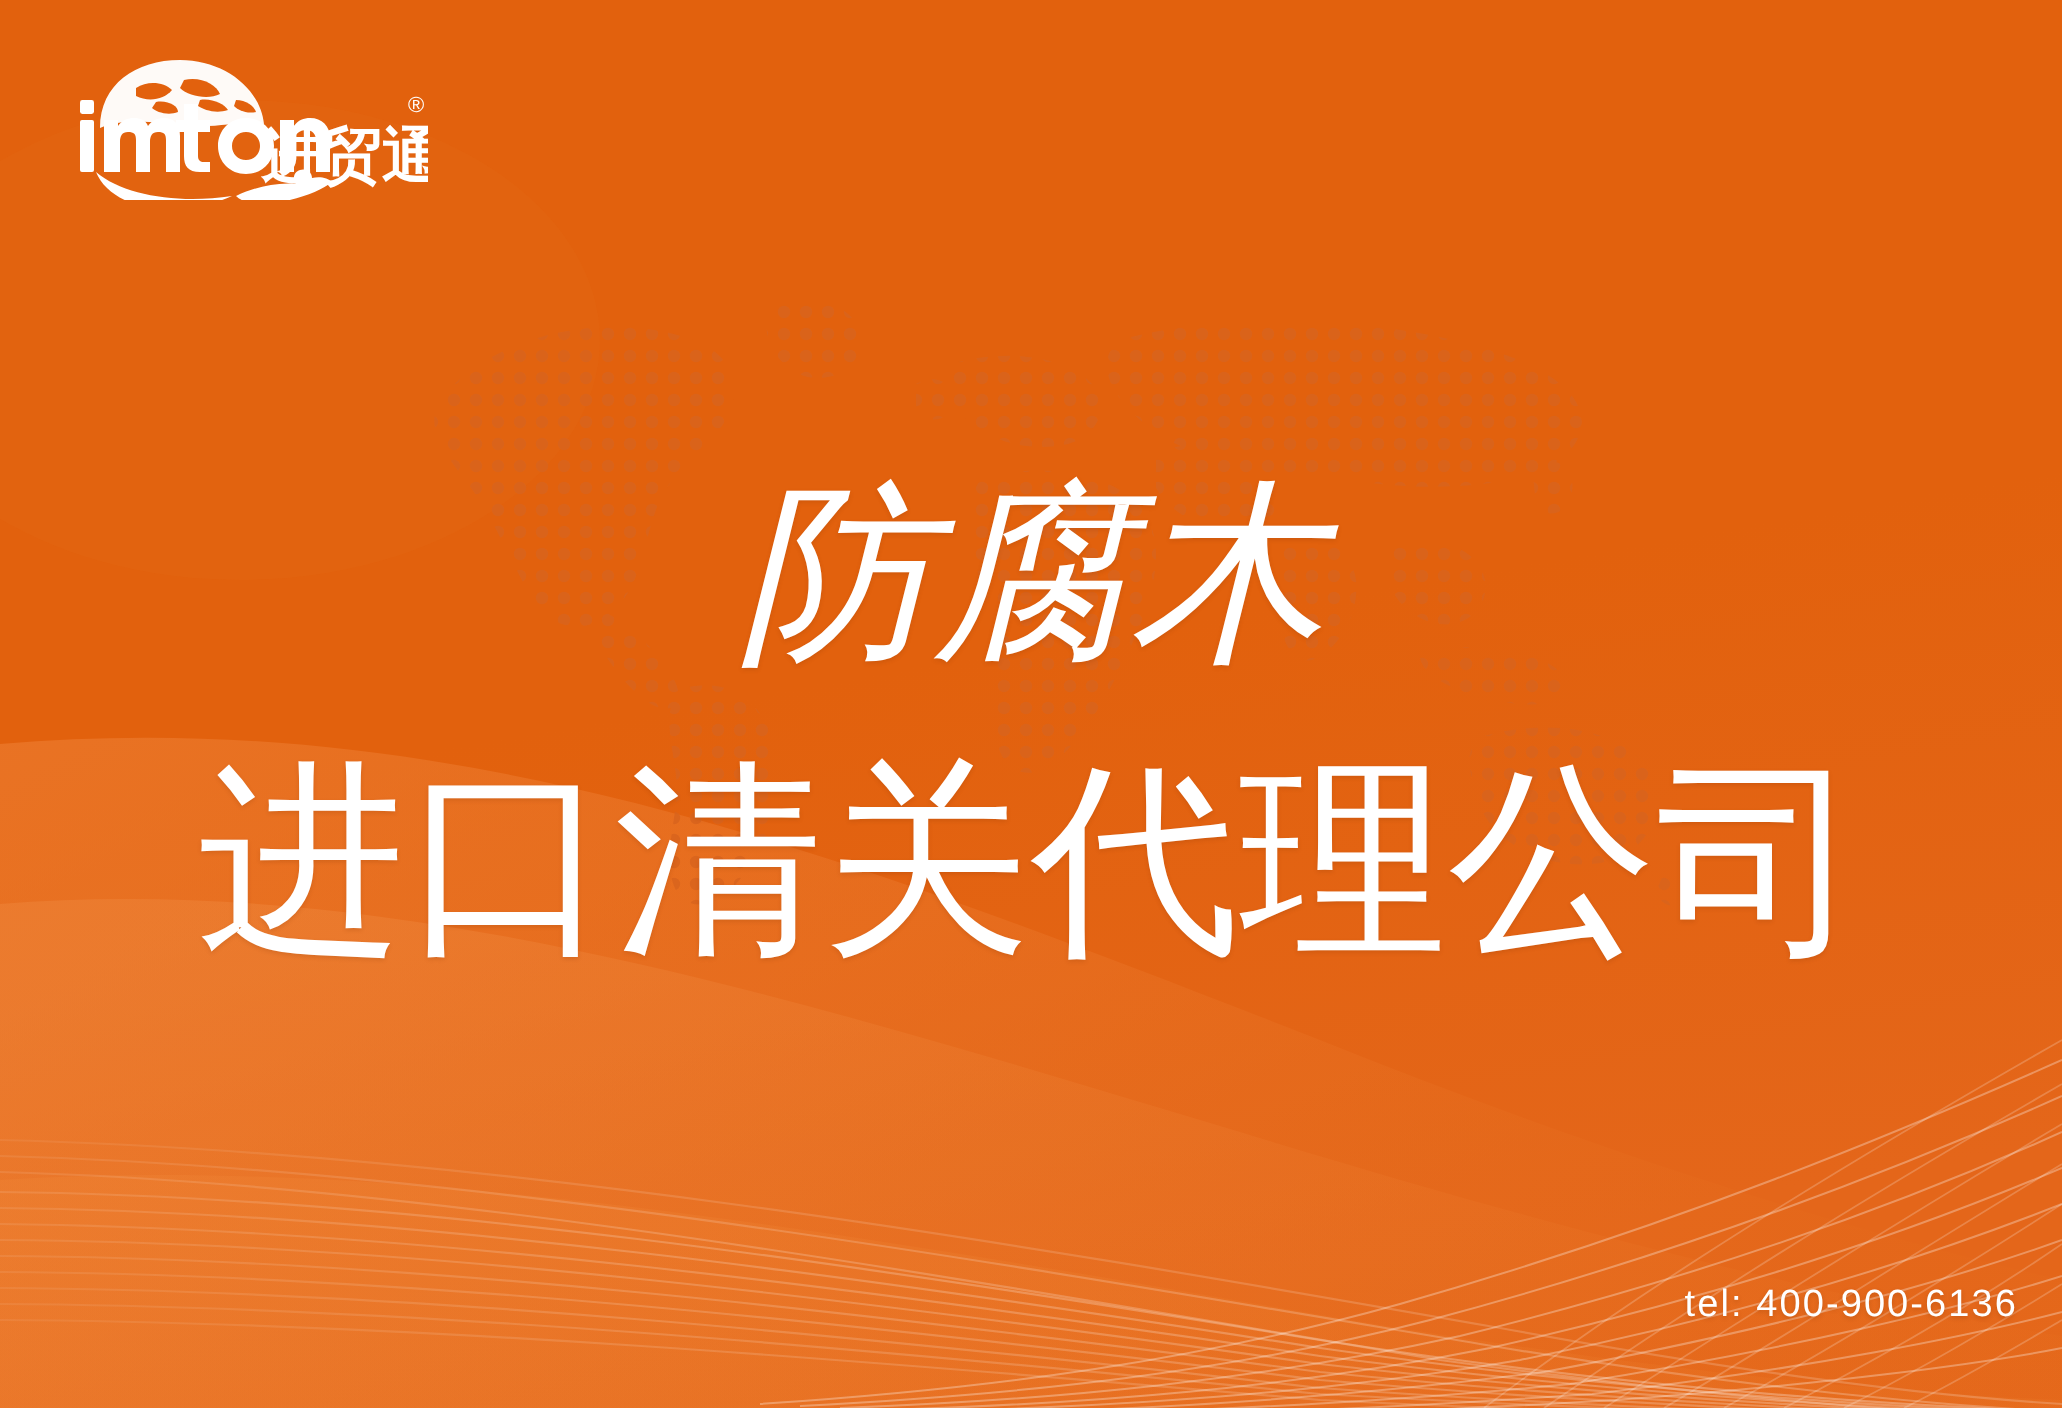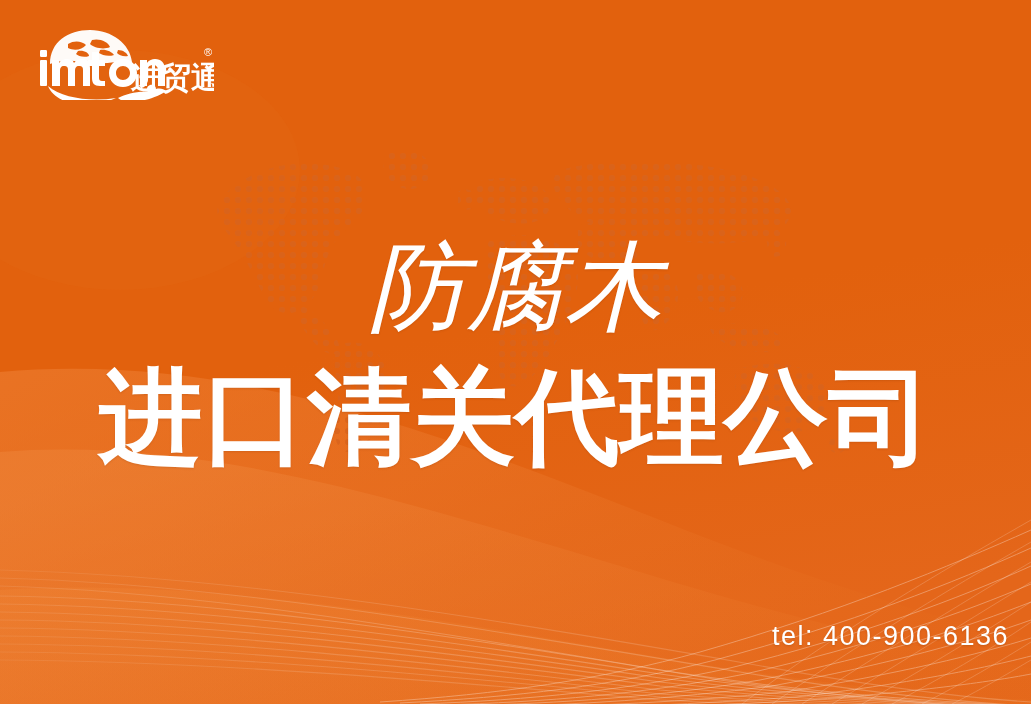--- a/index.html
+++ b/index.html
@@ -65,31 +65,30 @@
     user-select: none;
   }
   .headline .line1 {
     display: block;
     font-size: 98px;
     font-style: italic;
   }
   .headline .line2 {
     display: block;
     font-size: 104px;
-    margin-top: 6px;
-    font-weight: bold;
+    margin-top: 20px;
   }
 
   
   .tel {
     position: absolute;
     right: 22px;
-    bottom: 52px;
+    bottom: 40px;
     color: #ffffff;
-    font-size: 27px;
+    font-size: 19px;
     font-family: "Liberation Sans", "DejaVu Sans", sans-serif;
     letter-spacing: 0.055em;
     white-space: nowrap;
     text-shadow: 0 1px 2px rgba(120, 50, 6, 0.25);
   }
 </style>
 </head>
 <body>
 
 <div class="banner">

